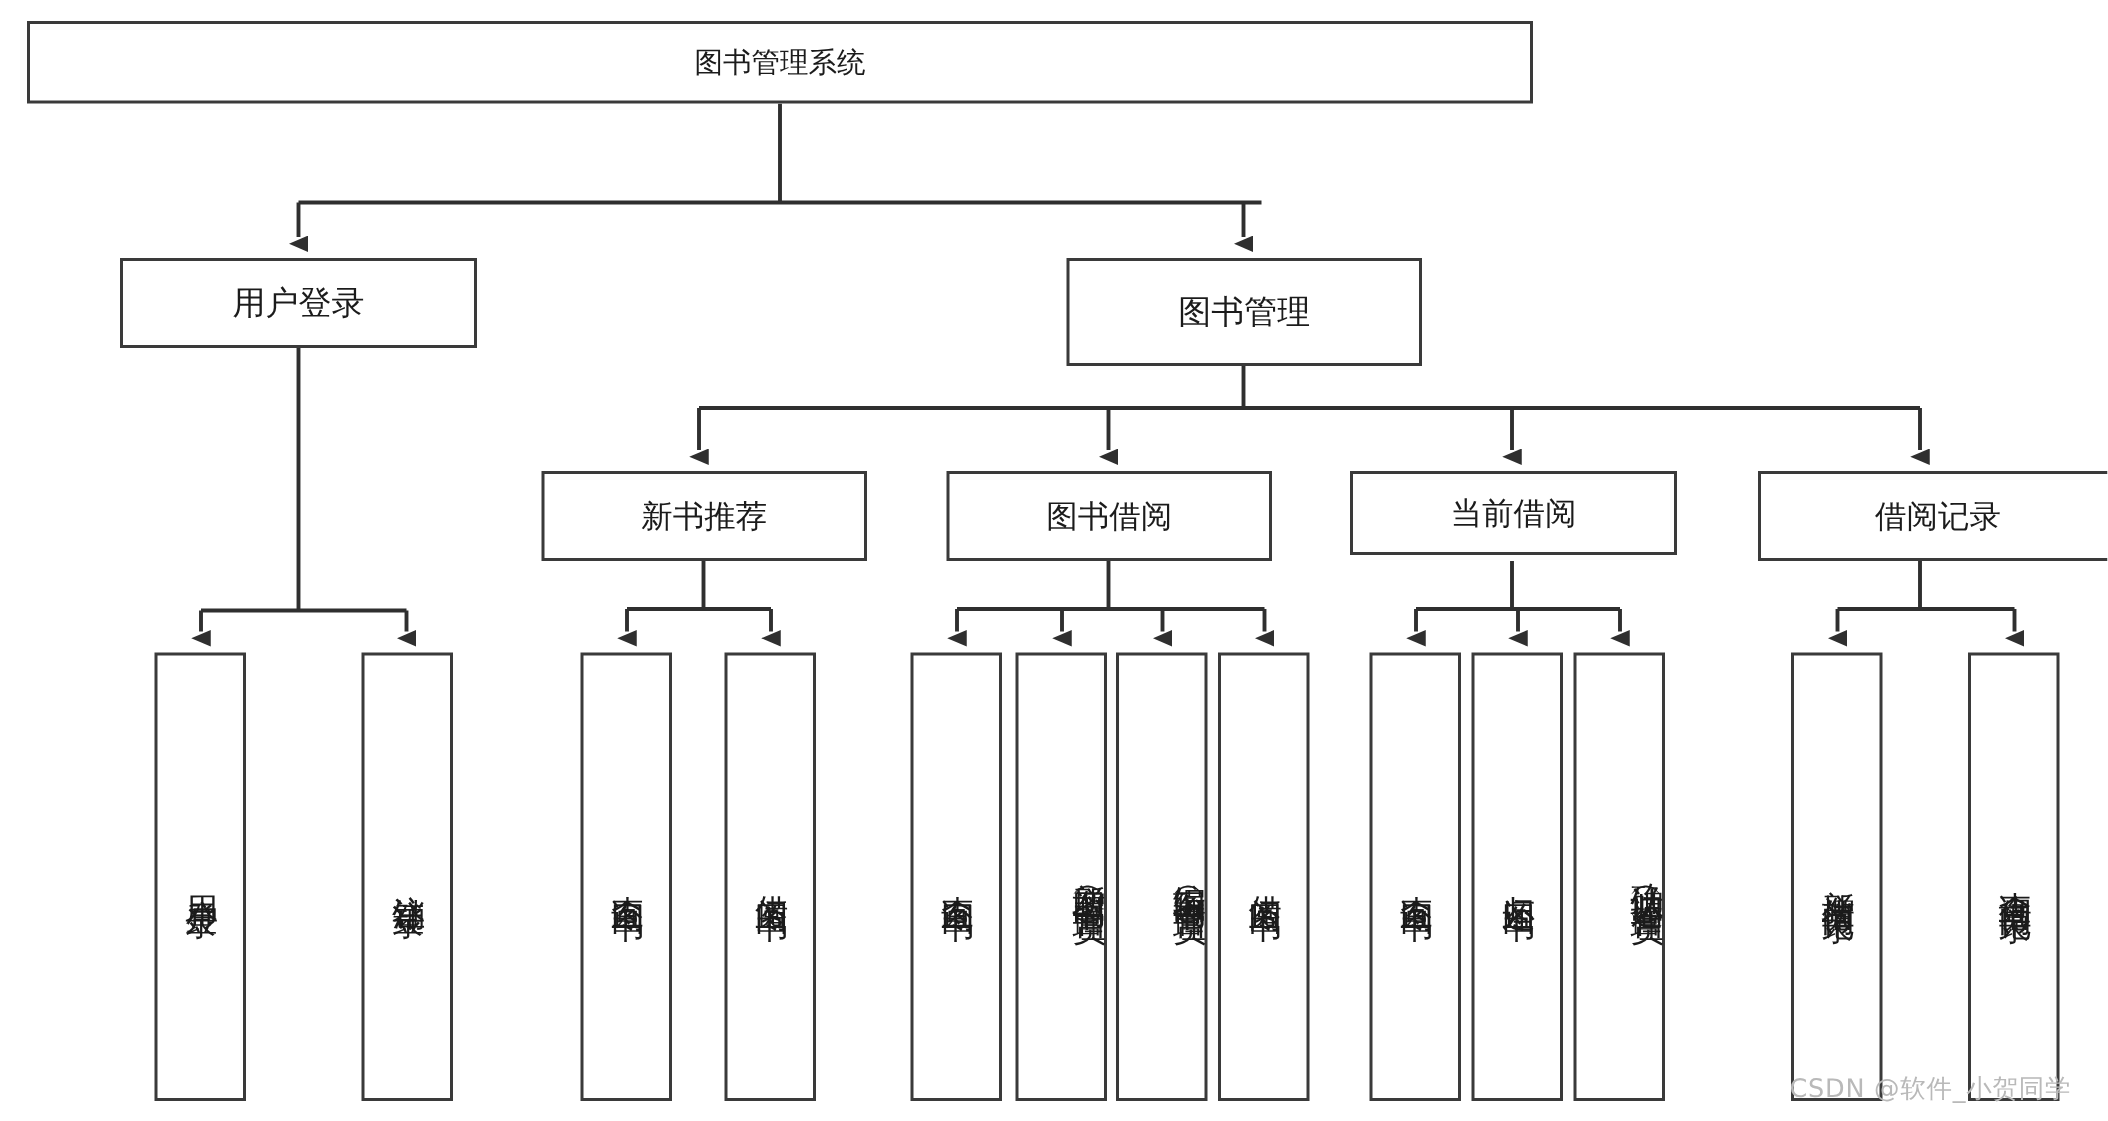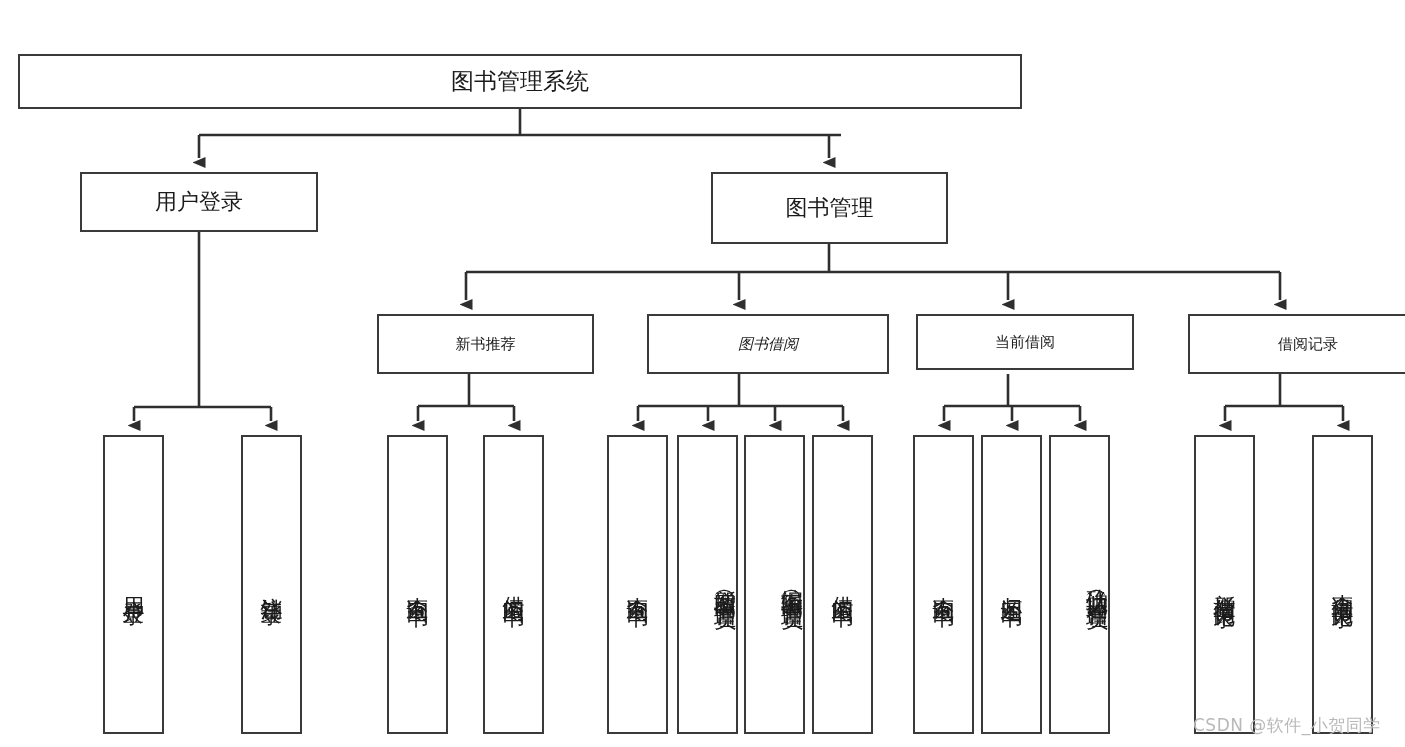--- a/index.html
+++ b/index.html
@@ -28,29 +28,27 @@
     position: absolute;
     box-sizing: border-box;
     border: 2px solid #3a3a3a;
     background: #ffffff;
     display: flex;
     align-items: center;
     justify-content: center;
     color: #1b1b1b;
   }
   .node.hroot {
-    font-size: 23px;
-    margin-top: 40px;
+    font-size: 19px;
   }
   .node.h2 {
     font-size: 22px;
   }
   .node.h3 {
-    font-size: 15px;
-    margin-left: 16px;
+    font-size: 21px;
   }
   .node.leaf {
     writing-mode: vertical-rl;
     text-orientation: upright;
     font-size: 22px;
     letter-spacing: 3px;
     padding: 4px 0;
     line-height: 1;
   }
   .node.leaf.topalign {
@@ -135,21 +133,21 @@
   <div class="node h2" style="left:80px;top:172px;width:238px;height:60px;">
     <span>用户登录</span>
   </div>
   <div class="node h2" style="left:711px;top:172px;width:237px;height:72px;">
     <span>图书管理</span>
   </div>
 
   <div class="node h3" style="left:361px;top:314px;width:217px;height:60px;">
     <span>新书推荐</span>
   </div>
-  <div class="node h3" style="left:631px;top:314px;width:242px;height:60px;font-style:italic;">
+  <div class="node h3" style="left:631px;top:314px;width:217px;height:60px;">
     <span>图书借阅</span>
   </div>
   <div class="node h3" style="left:900px;top:314px;width:218px;height:56px;">
     <span>当前借阅</span>
   </div>
   <div class="node h3" style="left:1172px;top:314px;width:240px;height:60px;">
     <span>借阅记录</span>
   </div>
 
   <div class="node leaf" style="left:103px;top:435px;width:61px;height:299px;">

